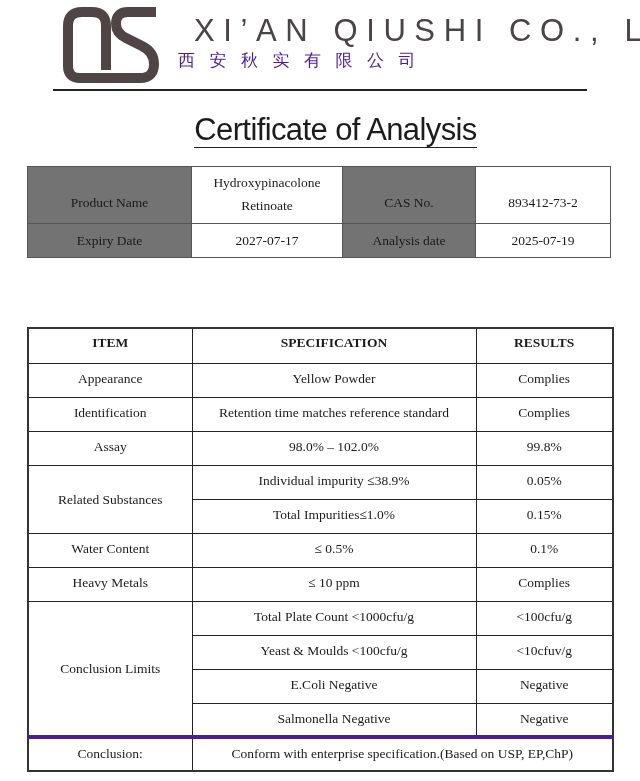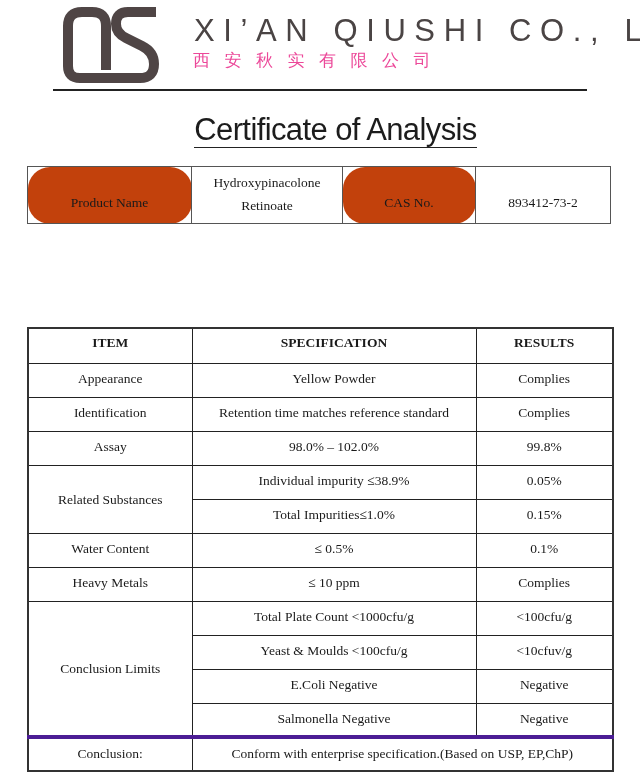--- a/index.html
+++ b/index.html
@@ -6,39 +6,39 @@
     html, body { width: 640px; height: 781px; background: #ffffff; overflow: hidden; }
     body { position: relative; font-family: "Liberation Serif", serif; color: #1a1a1a; }
 
     .logo { position: absolute; left: 62px; top: 6px; width: 98px; height: 78px; }
     .company-en {
       position: absolute; left: 194px; top: 14px;
       font-family: "Liberation Sans", sans-serif; font-size: 31px; font-weight: normal;
       letter-spacing: 8.6px; color: #4a4444; white-space: nowrap; line-height: 34px;
     }
     .company-cn {
-      position: absolute; left: 193px; top: 50px;
+      position: absolute; left: 178px; top: 50px;
       font-family: Liberation Serif, serif; font-size: 17px;
-      letter-spacing: 14.5px; color: #ec4899; white-space: nowrap; line-height: 22px;
+      letter-spacing: 14.5px; color: #4c1d95; white-space: nowrap; line-height: 22px;
     }
     .header-rule { position: absolute; left: 53px; top: 89px; width: 534px; height: 1.5px; background: #222; }
     .doc-title {
       position: absolute; left: 0; top: 110px; width: 640px; text-align: center;
       font-family: "Liberation Sans", sans-serif; font-size: 31px; font-weight: normal;
       color: #1c1c1c; line-height: 40px; padding-left: 31px;
     }
     .doc-title span { border-bottom: 1.5px solid #222; padding-bottom: 0px; letter-spacing: -0.6px; }
 
     table { border-collapse: collapse; position: absolute; table-layout: fixed; font-size: 13.5px; }
     td { text-align: center; vertical-align: middle; line-height: 17px; padding: 0 2px; }
 
     .info-table { left: 27px; top: 166px; width: 583px; border: 1.5px solid #555; }
     .info-table td { border: 1.5px solid #555; height: 34px; }
-    .info-table tr.first td { height: 57px; border-radius: 22px; }
-    .info-table td.lbl { background: #c2410c; }
+    .info-table tr.first td { height: 57px; }
+    .info-table td.lbl { background: #737373; }
     .info-table tr.first td.lower { vertical-align: bottom; padding-bottom: 12px; }
     .info-table tr.first td.upper { vertical-align: top; padding-top: 4px; line-height: 23px; }
 
     .result-table { left: 27px; top: 327px; width: 585px; border: 2px solid #333; }
     .result-table td { border: 1.5px solid #222; height: 34px; }
     .result-table td.cell-top { vertical-align: top; padding-top: 6px; margin-left: 8px; }
     .result-table th { font-weight: bold; border: 1.5px solid #222; height: 35px; vertical-align: top; padding-top: 6px; font-size: 13.5px; margin-top: 31px; }
     .result-table tr.sep td { border-top: 4px solid #4c1d95; }
   </style>
 </head>
@@ -62,20 +62,26 @@
     </colgroup>
   <tbody>
       <tr class="first">
     <td class="lbl lower">Product Name</td>
     <td class="upper">
       <div>Hydroxypinacolone</div>
       <div>Retinoate</div>
     </td>
     <td class="lbl lower">CAS No.</td>
     <td class="lower">893412-73-2</td>
+  </tr>
+  <tr>
+    <td class="lbl">Expiry Date</td>
+    <td>2027-07-17</td>
+    <td class="lbl">Analysis date</td>
+    <td>2025-07-19</td>
   </tr>
 </tbody>
   </table>
 
 <table class="result-table">
   <colgroup>
       <col style="width:164px">
       <col style="width:284px">
       <col style="width:137px">
     </colgroup>

